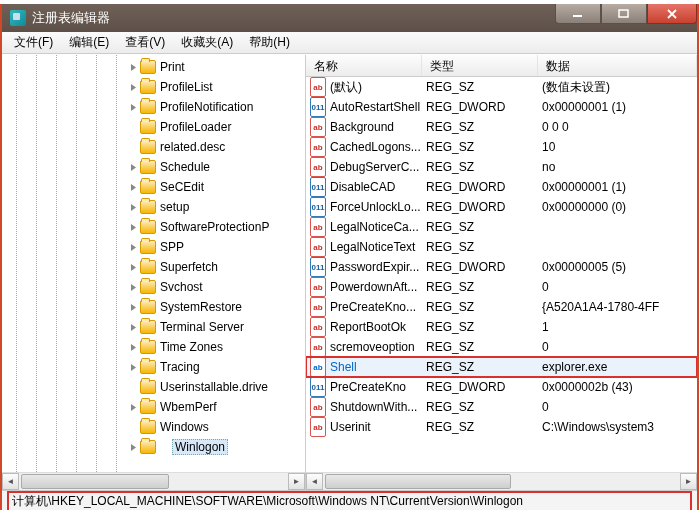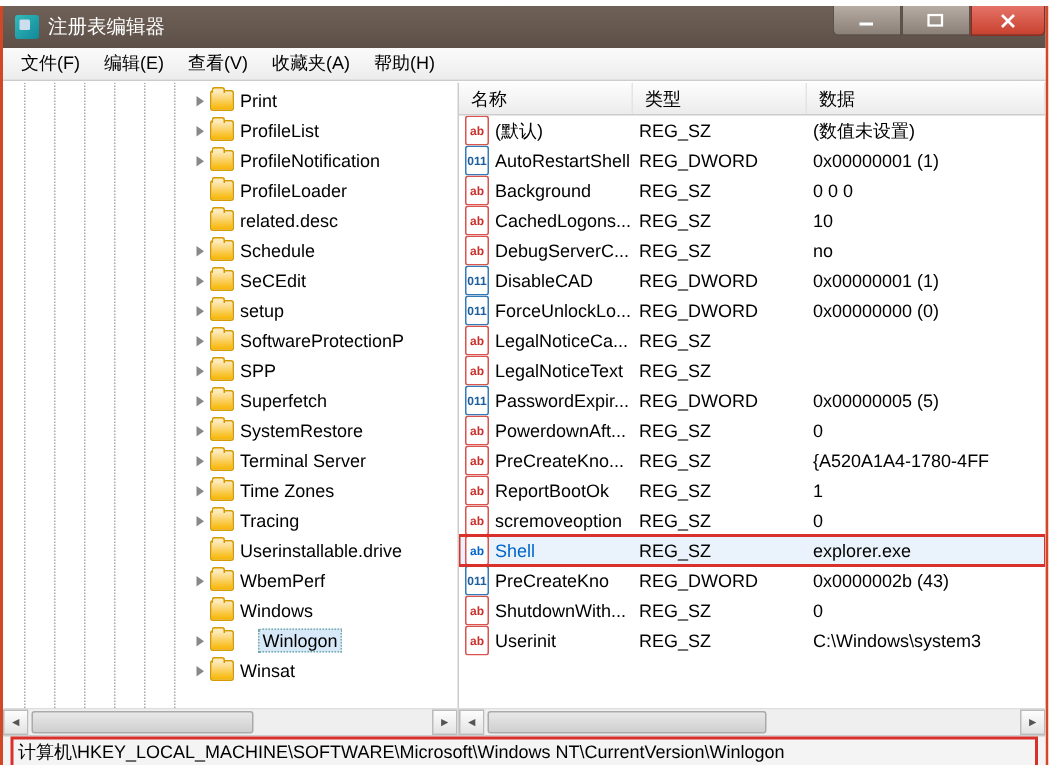--- a/index.html
+++ b/index.html
@@ -200,20 +200,29 @@
             <span class="folder"></span>
             <span class="label">Superfetch</span>
           </div>
           <div class="tree-row">
             <span class="expander">
               <svg viewBox="0 0 9 9">
                 <path d="M2 1 L7 4.5 L2 8 Z" fill="#888"></path>
               </svg>
             </span>
             <span class="folder"></span>
+            <span class="label">Svchost</span>
+          </div>
+          <div class="tree-row">
+            <span class="expander">
+              <svg viewBox="0 0 9 9">
+                <path d="M2 1 L7 4.5 L2 8 Z" fill="#888"></path>
+              </svg>
+            </span>
+            <span class="folder"></span>
             <span class="label">SystemRestore</span>
           </div>
           <div class="tree-row">
             <span class="expander">
               <svg viewBox="0 0 9 9">
                 <path d="M2 1 L7 4.5 L2 8 Z" fill="#888"></path>
               </svg>
             </span>
             <span class="folder"></span>
             <span class="label">Terminal Server</span>
@@ -256,29 +265,20 @@
             <span class="label">Windows</span>
           </div>
           <div class="tree-row selected">
             <span class="expander">
               <svg viewBox="0 0 9 9">
                 <path d="M2 1 L7 4.5 L2 8 Z" fill="#888"></path>
               </svg>
             </span>
             <span class="folder"></span>
             <span class="label">Winlogon</span>
-          </div>
-          <div class="tree-row">
-            <span class="expander">
-              <svg viewBox="0 0 9 9">
-                <path d="M2 1 L7 4.5 L2 8 Z" fill="#888"></path>
-              </svg>
-            </span>
-            <span class="folder"></span>
-            <span class="label">Winsat</span>
           </div>
         </div>
       <div class="hscroll" style="position:absolute;bottom:0;left:0;right:0;">
         <div class="sb-btn">◄</div>
         <div class="sb-track">
             <div class="sb-thumb" style="left:2px;width:55%;"></div>
           </div>
         <div class="sb-btn">►</div>
       </div>
     </div>

